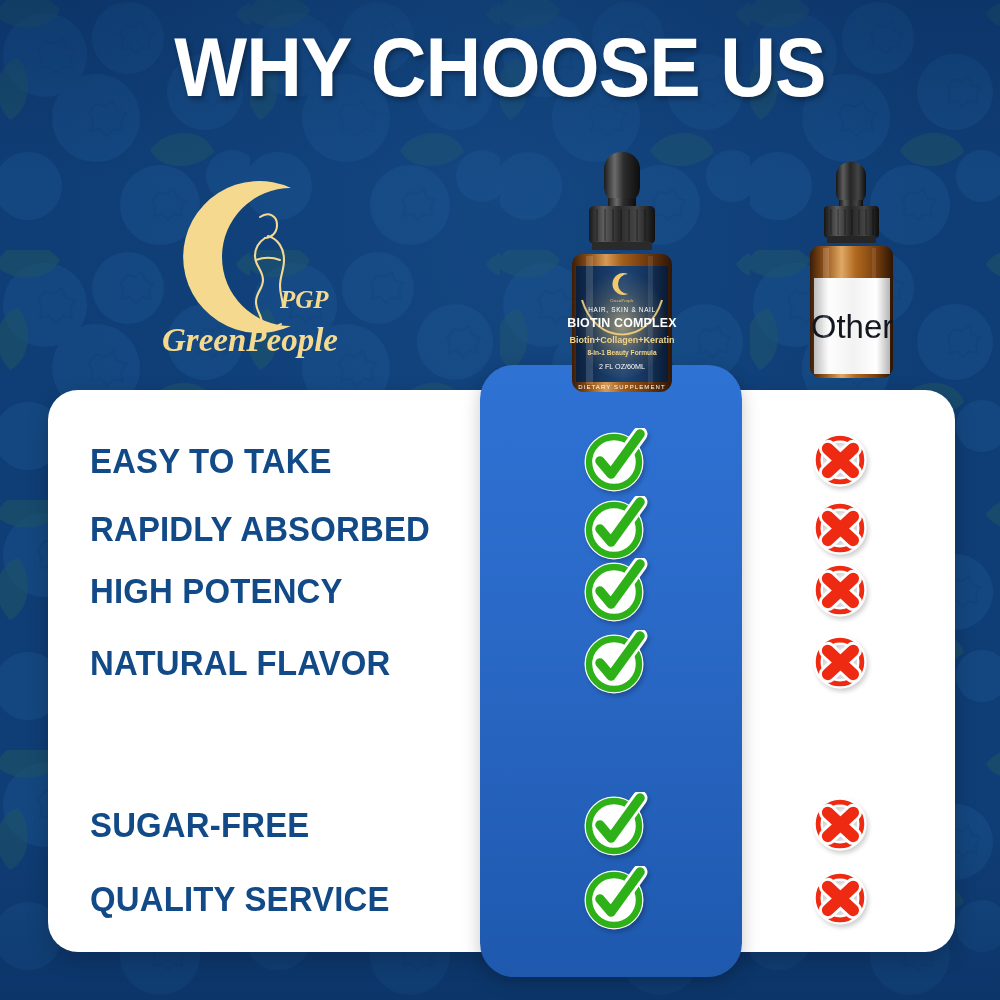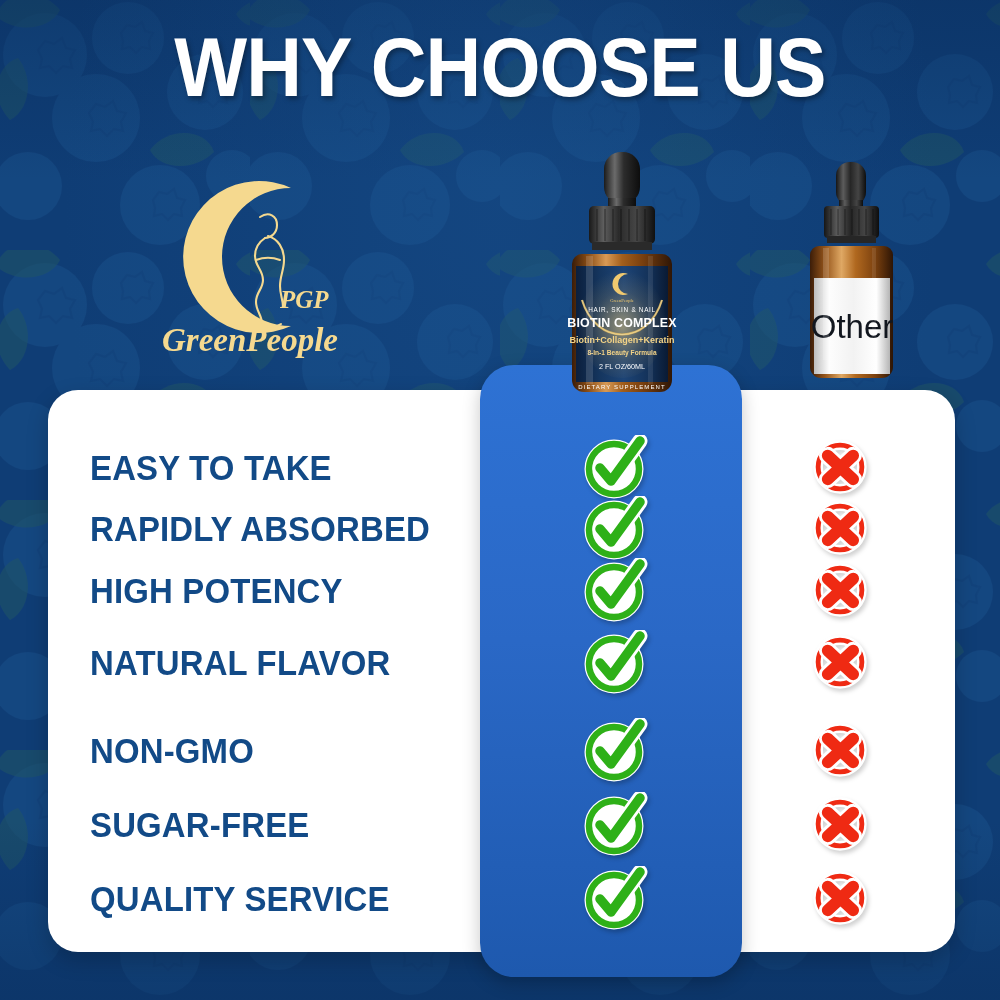--- a/index.html
+++ b/index.html
@@ -251,21 +251,21 @@
     <rect x="25" y="88" width="6" height="112" fill="#ffffff" opacity=".16"></rect>
     <rect x="74" y="88" width="4" height="112" fill="#ffffff" opacity=".09"></rect>
   </svg>
 </div>
 
 <div id="highlight-column"></div>
 
 <div id="feature-panel"></div>
 
 <div id="rows">
-    <div class="row" style="top: 40px; text-align: center;">
+    <div class="row" style="top: 33px; text-align: center;">
       <div class="row-label">EASY TO TAKE</div>
       <div class="cell-yes">
         <svg viewBox="0 0 64 64">
           <circle cx="30" cy="34" r="25" fill="none" stroke="#ffffff" stroke-width="9"></circle>
           <circle cx="30" cy="34" r="25" fill="#ffffff" stroke="#2eb018" stroke-width="6.5"></circle>
           <path d="M16 33 L27 46 L56 6" fill="none" stroke="#ffffff" stroke-width="15" stroke-linecap="round" stroke-linejoin="round"></path>
           <path d="M16 33 L27 46 L56 6" fill="none" stroke="#2eb018" stroke-width="9.5" stroke-linecap="round" stroke-linejoin="round"></path>
         </svg>
       </div>
       <div class="cell-no">
@@ -351,45 +351,20 @@
             <line x1="18" y1="19" x2="47" y2="46"></line>
             <line x1="47" y1="19" x2="18" y2="46"></line>
           </g>
           <g stroke="#ef2a13" stroke-width="13.5" stroke-linecap="round">
             <line x1="18" y1="19" x2="47" y2="46"></line>
             <line x1="47" y1="19" x2="18" y2="46"></line>
           </g>
         </svg>
       </div>
     </div>
-    <div class="row" style="top: 323px;">
-      <div class="row-label">NON-GMO</div>
-      <div class="cell-yes">
-        <svg viewBox="0 0 64 64">
-          <circle cx="30" cy="34" r="25" fill="none" stroke="#ffffff" stroke-width="9"></circle>
-          <circle cx="30" cy="34" r="25" fill="#ffffff" stroke="#2eb018" stroke-width="6.5"></circle>
-          <path d="M16 33 L27 46 L56 6" fill="none" stroke="#ffffff" stroke-width="15" stroke-linecap="round" stroke-linejoin="round"></path>
-          <path d="M16 33 L27 46 L56 6" fill="none" stroke="#2eb018" stroke-width="9.5" stroke-linecap="round" stroke-linejoin="round"></path>
-        </svg>
-      </div>
-      <div class="cell-no">
-        <svg viewBox="0 0 64 64">
-          <circle cx="32" cy="32" r="25" fill="none" stroke="#ffffff" stroke-width="11"></circle>
-          <circle cx="32" cy="32" r="25" fill="none" stroke="#ef2a13" stroke-width="5.5"></circle>
-          <g stroke="#ffffff" stroke-width="20" stroke-linecap="round">
-            <line x1="18" y1="19" x2="47" y2="46"></line>
-            <line x1="47" y1="19" x2="18" y2="46"></line>
-          </g>
-          <g stroke="#ef2a13" stroke-width="13.5" stroke-linecap="round">
-            <line x1="18" y1="19" x2="47" y2="46"></line>
-            <line x1="47" y1="19" x2="18" y2="46"></line>
-          </g>
-        </svg>
-      </div>
-    </div>
     <div class="row" style="top: 397px;">
       <div class="row-label">SUGAR-FREE</div>
       <div class="cell-yes">
         <svg viewBox="0 0 64 64">
           <circle cx="30" cy="34" r="25" fill="none" stroke="#ffffff" stroke-width="9"></circle>
           <circle cx="30" cy="34" r="25" fill="#ffffff" stroke="#2eb018" stroke-width="6.5"></circle>
           <path d="M16 33 L27 46 L56 6" fill="none" stroke="#ffffff" stroke-width="15" stroke-linecap="round" stroke-linejoin="round"></path>
           <path d="M16 33 L27 46 L56 6" fill="none" stroke="#2eb018" stroke-width="9.5" stroke-linecap="round" stroke-linejoin="round"></path>
         </svg>
       </div>

